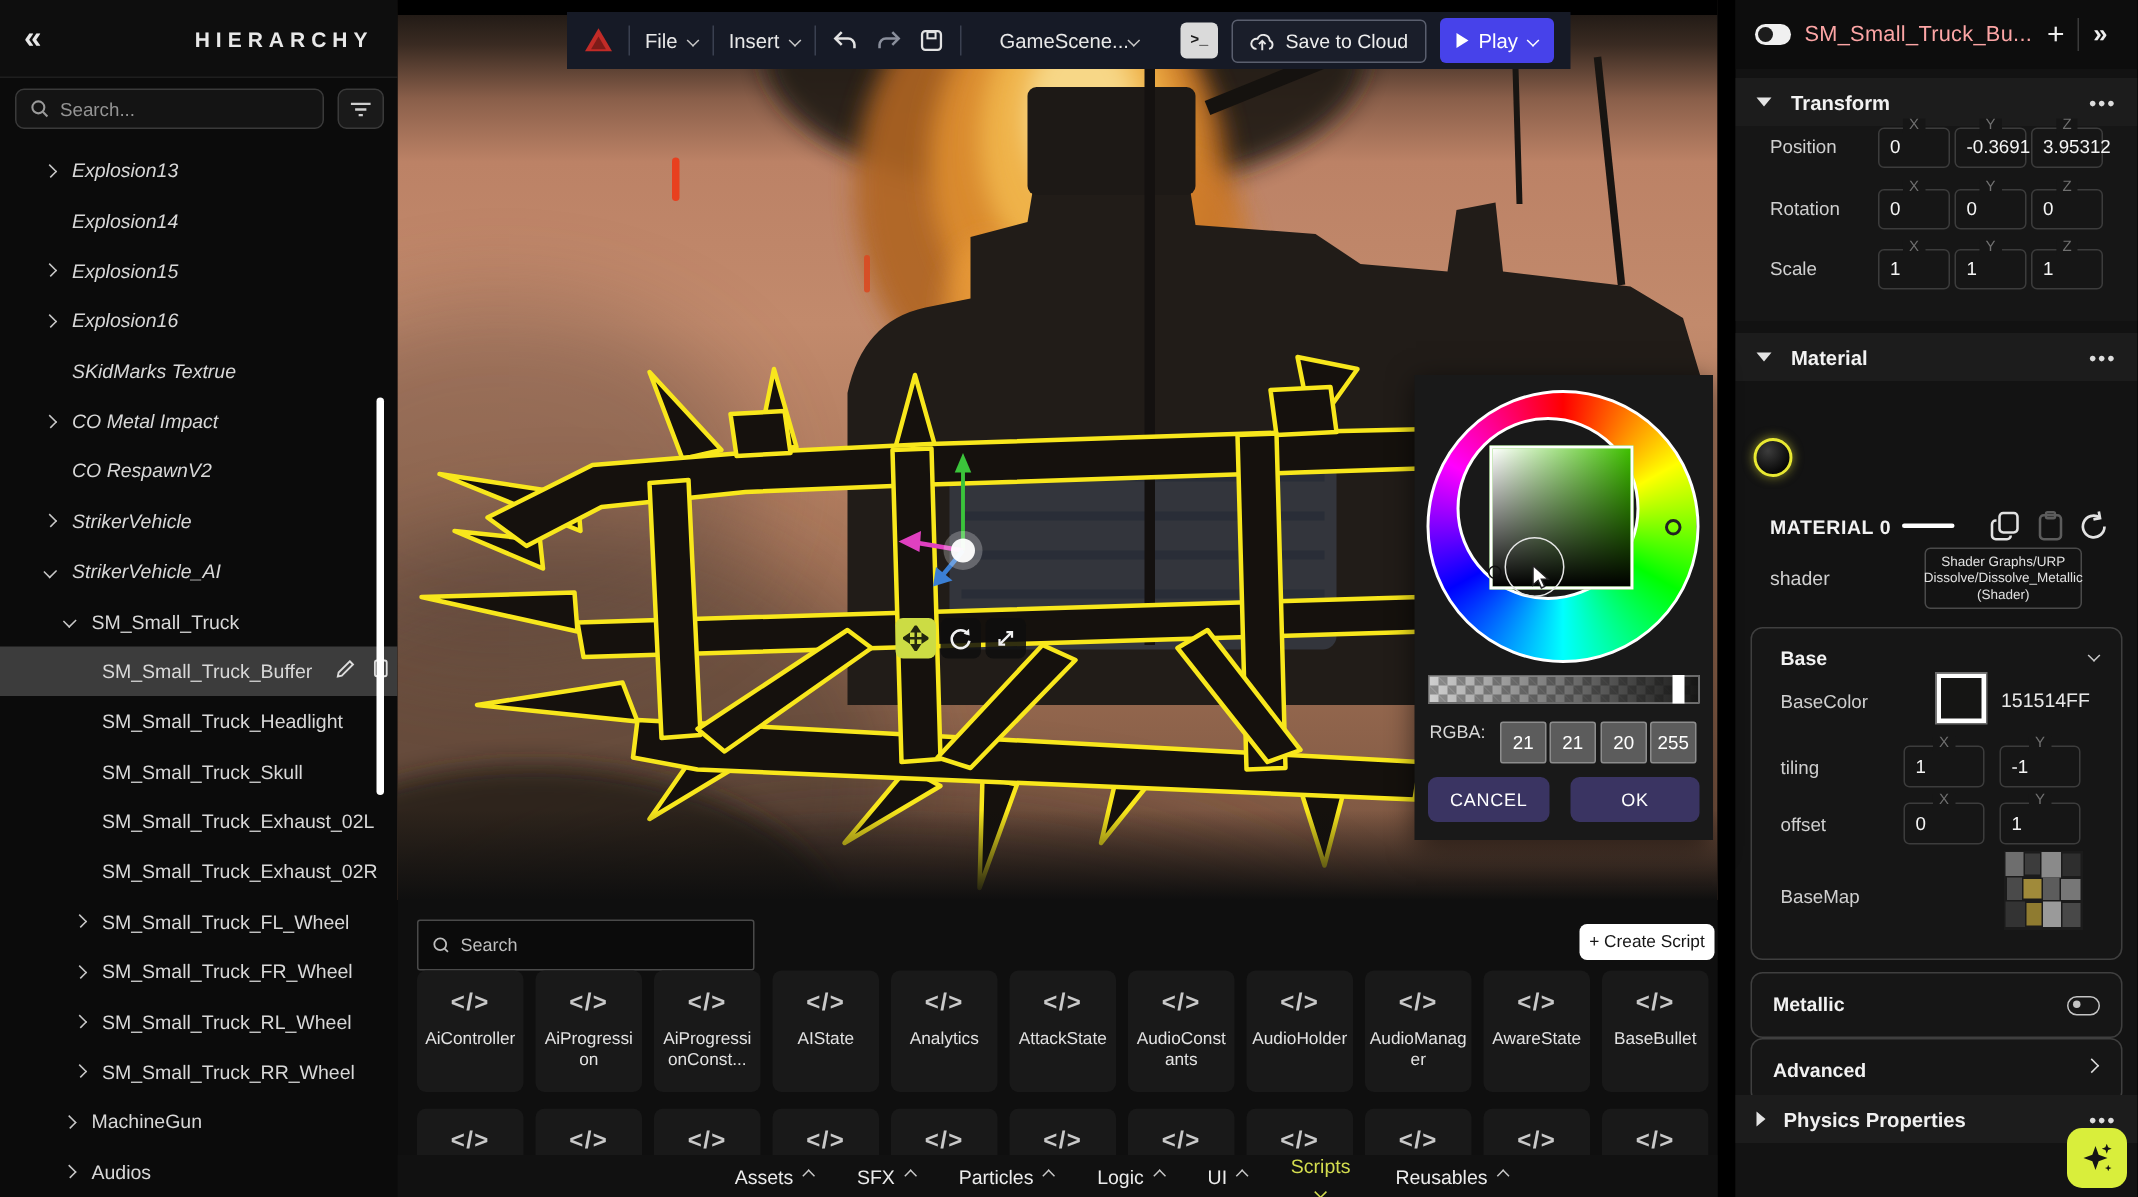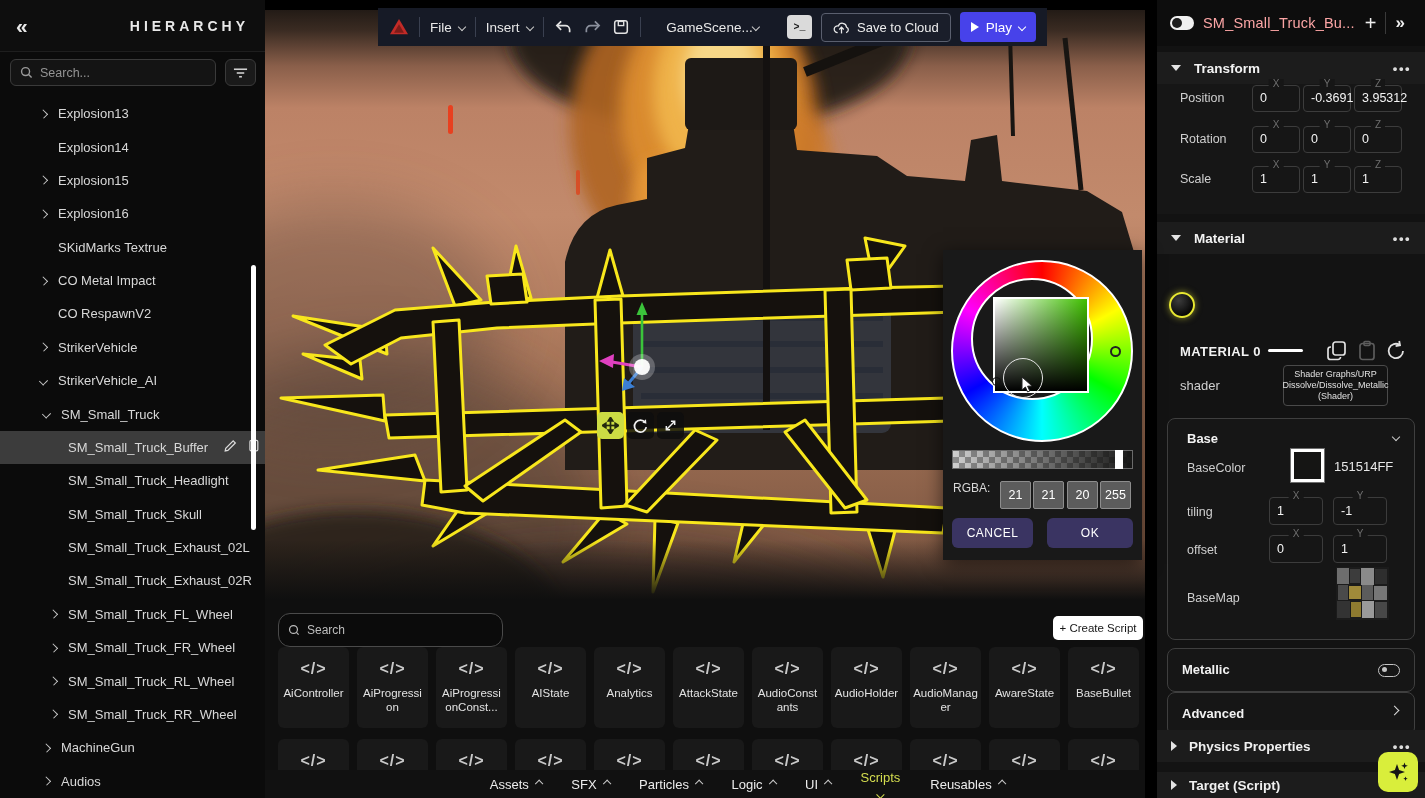--- a/index.html
+++ b/index.html
@@ -21,21 +21,21 @@
   #left-panel{position:absolute;left:0;top:0;width:265px;height:798px;background:#0b0b0b;}
   #left-header{height:52px;display:flex;align-items:center;justify-content:space-between;padding:0 16px;background:#0e0e0e;border-bottom:1px solid #1e1e1e;}
   #back-ch{font-size:21px;font-weight:700;color:#e8e8e8;line-height:1;}
   #hier-title{font-size:14px;font-weight:700;letter-spacing:4px;color:#e8e8e8;}
   #left-search{position:absolute;top:59px;left:10px;right:9px;display:flex;gap:9px;}
   .search-box{flex:1;height:27px;border:1px solid #3a3a3a;border-radius:6px;background:#141414;display:flex;align-items:center;gap:7px;padding:0 9px;color:#949494;font-size:12.5px;}
   #filter-btn{width:31px;height:27px;border:1px solid #3a3a3a;border-radius:6px;background:#1a1a1a;display:flex;align-items:center;justify-content:center;}
   #tree{position:absolute;top:97px;left:0;right:0;}
   .tree-row{height:33.38px;display:flex;align-items:center;font-size:13px;color:#d8d8d8;position:relative;}
   .tree-row .chev{flex:0 0 7px;margin-right:11px;}
-  .tree-row.lv0{padding-left:40px;}
+  .tree-row.lv0{padding-left:30px;font-style:italic;}
   .tree-row.lv1{padding-left:43px;}
   .tree-row.lv2{padding-left:50px;}
   .tree-row.selected{background:#3c3c3c;}
   .row-icons{position:absolute;right:5px;top:7px;display:flex;gap:8px;}
   #left-scrollbar{position:absolute;left:251px;top:265px;width:5px;height:265px;background:#fff;border-radius:3px;}
 
   
   #viewport{position:absolute;left:265px;top:0;width:880px;height:798px;background:#0f0f0f;}
   #scene{position:absolute;left:0;top:0;}
   #gizmo-btns{position:absolute;left:332px;top:412px;display:flex;gap:3px;z-index:3;}
@@ -73,21 +73,21 @@
   #alpha-handle{position:absolute;left:172px;top:200px;width:8px;height:19px;background:#fff;}
   #rgba-row{position:absolute;left:10px;top:231px;right:10px;display:flex;align-items:center;}
   #rgba-label{font-size:12px;color:#d8d8d8;}
   .rgba-box{position:absolute;width:31px;height:28px;background:#5c5c5c;border:1px solid #8d8d8d;border-radius:2px;display:flex;align-items:center;justify-content:center;font-size:12.5px;color:#fff;top:0;}
   .pick-btn{position:absolute;top:268px;height:30px;background:#3a3462;border-radius:6px;color:#fff;font-size:12px;letter-spacing:.5px;display:flex;align-items:center;justify-content:center;}
   #cancel-btn{left:9px;width:81px;}
   #ok-btn{left:104px;width:86px;}
 
   
   #bottom-panel{position:absolute;left:265px;top:600px;width:880px;height:198px;background:#0f0f0f;z-index:4;}
-  #bp-search{position:absolute;left:13px;top:13px;width:225px;height:27px;border:1px solid #4a4a4a;border-radius:12px;display:flex;align-items:center;gap:7px;padding:16px 9px;color:#bdbdbd;font-size:12px;background:rgba(0,0,0,.25);}
+  #bp-search{position:absolute;left:13px;top:13px;width:225px;height:27px;border:1px solid #4a4a4a;border-radius:2px;display:flex;align-items:center;gap:7px;padding:16px 9px;color:#bdbdbd;font-size:12px;background:rgba(0,0,0,.25);}
   #create-btn{position:absolute;right:2px;left:auto;top:16px;width:90px;height:24px;background:#fff;border-radius:5px;color:#161616;font-size:11.5px;font-weight:500;display:flex;align-items:center;justify-content:center;right:2px;}
   .cards{position:absolute;left:13px;display:flex;gap:8px;}
   #cards-row1{top:47px;}
   #cards-row2{top:139px;height:33px;overflow:hidden;}
   .script-card{width:71px;height:81px;background:#191919;border-radius:6px;display:flex;flex-direction:column;align-items:center;padding-top:13px;flex:none;}
   .code-glyph{font-size:16px;font-weight:700;color:#c9c9c9;letter-spacing:1px;}
   .script-label{margin-top:9px;font-size:11.5px;color:#e2e2e2;text-align:center;width:100%;padding:0 3px;word-break:break-all;line-height:1.18;}
   #tab-bar{position:absolute;left:0;top:170px;width:880px;height:28px;background:#111;display:flex;align-items:center;justify-content:center;gap:30px;z-index:5;padding-left:84px;}
   .tab{display:flex;align-items:center;gap:7px;font-size:13px;color:#ececec;}
   .tab .chev{width:5.5px;height:5.5px;}
@@ -735,24 +735,20 @@
       <span class="card-row-lab">Advanced</span>
       <span id="adv-arrow"></span>
     </div>
   </div>
 
   <div class="fold-row" id="physics-row">
     <span class="tri-right"></span>
     <span>Physics Properties</span>
     <span class="dots">•••</span>
   </div>
-  <div class="fold-row" id="target-row">
-    <span class="tri-right"></span>
-    <span>Target (Script)</span>
-  </div>
 
   <div id="ai-btn">
     <svg width="26" height="26" viewBox="0 0 26 26">
       <path d="M12 5 L14.1 10.9 L20 13 L14.1 15.1 L12 21 L9.9 15.1 L4 13 L9.9 10.9 Z" fill="#151515"></path>
       <path d="M19.5 3.5 L20.4 5.9 L22.8 6.8 L20.4 7.7 L19.5 10.1 L18.6 7.7 L16.2 6.8 L18.6 5.9 Z" fill="#151515"></path>
       <path d="M20.5 17.5 L21.1 19.1 L22.7 19.7 L21.1 20.3 L20.5 21.9 L19.9 20.3 L18.3 19.7 L19.9 19.1 Z" fill="#151515"></path>
     </svg>
   </div>
 </div>
 

